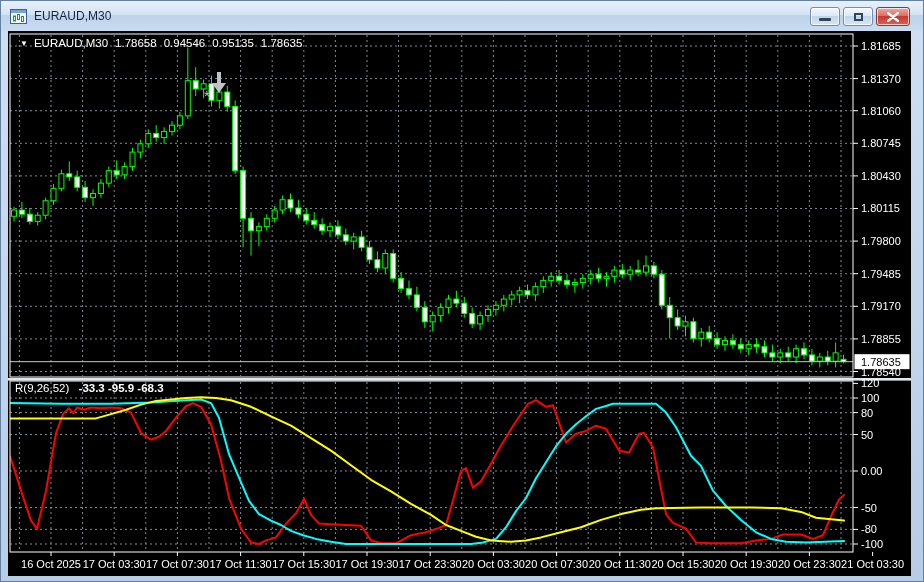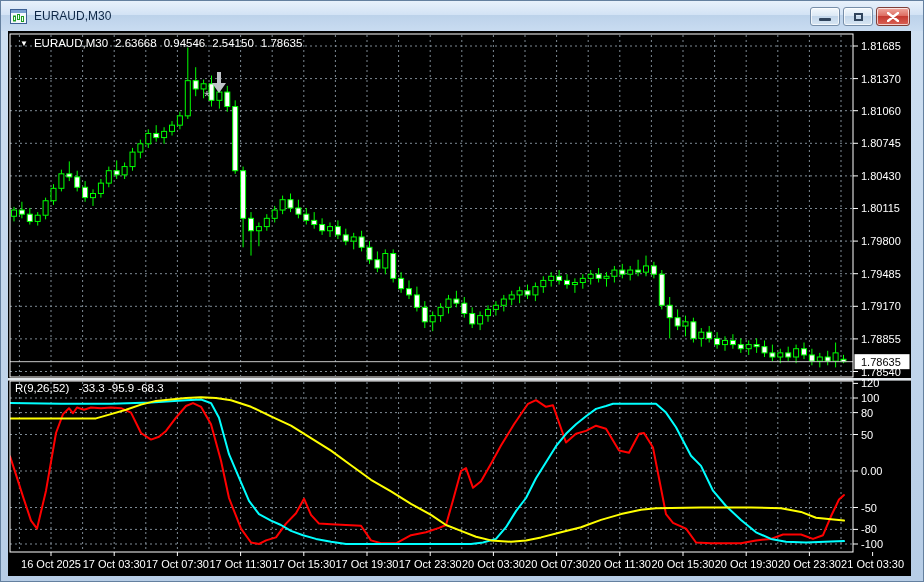--- a/index.html
+++ b/index.html
@@ -38,21 +38,21 @@
   svg text{font-family:"Liberation Sans",sans-serif;}
   .ohlc-label{
     position:absolute;left:12px;top:6px;font-size:11.5px;color:#fff;
     display:flex;align-items:center;white-space:nowrap;
   }
   .ohlc-label .tri{font-size:8px;margin-right:6px;color:#fff;}
   .ohlc-label span.v{margin-left:7px;}
   .ind-label{
     position:absolute;left:7px;top:351px;font-size:11.5px;color:#fff;white-space:nowrap;
   }
-  .ind-label span.v{margin-left:6px;}
+  .ind-label span.v{margin-left:6px;font-weight:bold;}
 </style>
 </head>
 <body>
 
 <div class="window">
   <div class="titlebar">
     <span class="titleicon">
       <svg width="17" height="15" viewBox="0 0 17 15">
         <rect x="0.5" y="0.5" width="16" height="14" fill="#f4f8fc" stroke="#3c5f93"></rect>
         <rect x="1" y="1" width="15" height="3" fill="#7aa2d2"></rect>
@@ -460,23 +460,23 @@
           <line x1="808.4000000000001" y1="551" x2="808.4000000000001" y2="555" stroke="#FFFFFF" stroke-width="1"></line>
           <text x="808.4000000000001" y="567" font-size="11" fill="#FFFFFF" text-anchor="middle">20 Oct 23:30</text>
           <line x1="871.6" y1="551" x2="871.6" y2="555" stroke="#FFFFFF" stroke-width="1"></line>
           <text x="871.6" y="567" font-size="11" fill="#FFFFFF" text-anchor="middle">21 Oct 03:30</text>
         </g>
       </svg>
 
     <div class="ohlc-label">
       <span class="tri">▼</span>
       <span>EURAUD,M30</span>
-      <span class="v">2.63668</span>
+      <span class="v">1.78658</span>
       <span class="v">0.94546</span>
-      <span class="v">2.54150</span>
+      <span class="v">0.95135</span>
       <span class="v">1.78635</span>
     </div>
 
     <div class="ind-label">
       <span>R(9,26,52)</span>
       <span class="v">-33.3 -95.9 -68.3</span>
     </div>
   </div>
 </div>
 

